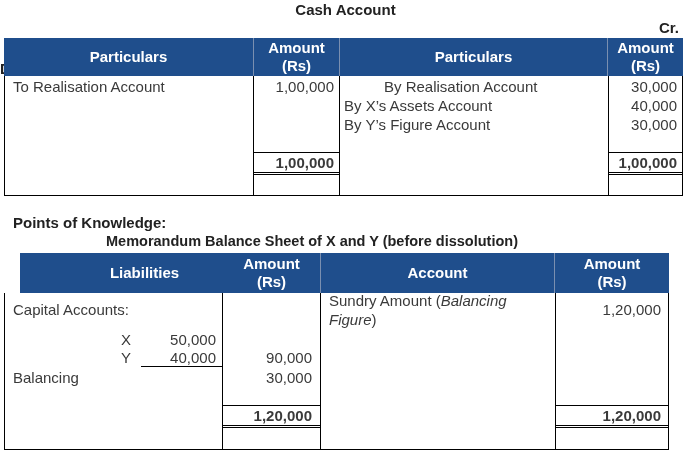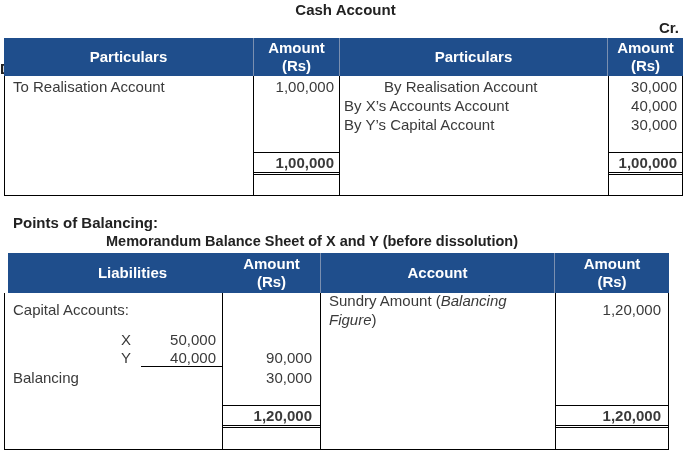--- a/index.html
+++ b/index.html
@@ -49,35 +49,35 @@
 
   <div class="hline" style="left:608px;top:152px;width:75px;"></div>
   <div class="hline" style="left:608px;top:172px;width:75px;"></div>
   <div class="hline" style="left:608px;top:174px;width:75px;"></div>
 
   <div class="abs cell" style="left:13px;top:77px;">To Realisation Account</div>
   <div class="abs cell r" style="left:254px;width:80px;top:77px;">1,00,000</div>
 
   <div class="abs cell" style="left:356px;top:77px;margin-left:28px;">By Realisation Account</div>
   <div class="abs cell r" style="left:609px;width:68px;top:77px;">30,000</div>
-  <div class="abs cell" style="left:344px;top:96px;">By X’s Accounts Account</div>
+  <div class="abs cell" style="left:344px;top:96px;">By X’s Assets Account</div>
   <div class="abs cell r" style="left:609px;width:68px;top:96px;">40,000</div>
-  <div class="abs cell" style="left:344px;top:115px;">By Y’s Capital Account</div>
+  <div class="abs cell" style="left:344px;top:115px;">By Y’s Figure Account</div>
   <div class="abs cell r" style="left:609px;width:68px;top:115px;">30,000</div>
 
   <div class="abs cell r bold" style="left:254px;width:80px;top:153px;">1,00,000</div>
   <div class="abs cell r bold" style="left:609px;width:68px;top:153px;">1,00,000</div>
 </div>
 
-<div class="abs title" style="left:13px;top:214px;">Points of Balancing:</div>
+<div class="abs title" style="left:13px;top:214px;">Points of Knowledge:</div>
 <div class="abs title" style="left:106px;top:233px;font-size:14.5px;">Memorandum Balance Sheet of X and Y (before dissolution)</div>
 
 <div>
 
-  <div class="abs hdr" style="left:8px;top:253px;width:250px;height:40px;border-right:1px solid #7a8fb0;">Liabilities</div>
+  <div class="abs hdr" style="left:20px;top:253px;width:250px;height:40px;border-right:1px solid #7a8fb0;">Liabilities</div>
   <div class="abs hdr" style="left:223px;top:253px;width:98px;height:40px;flex-direction:column;border-right:1px solid #7a8fb0;">
     <span>Amount</span>
     <span>(Rs)</span>
   </div>
   <div class="abs hdr" style="left:321px;top:253px;width:234px;height:40px;border-right:1px solid #7a8fb0;">Account</div>
   <div class="abs hdr" style="left:555px;top:253px;width:114px;height:40px;flex-direction:column;">
     <span>Amount</span>
     <span>(Rs)</span>
   </div>
 

